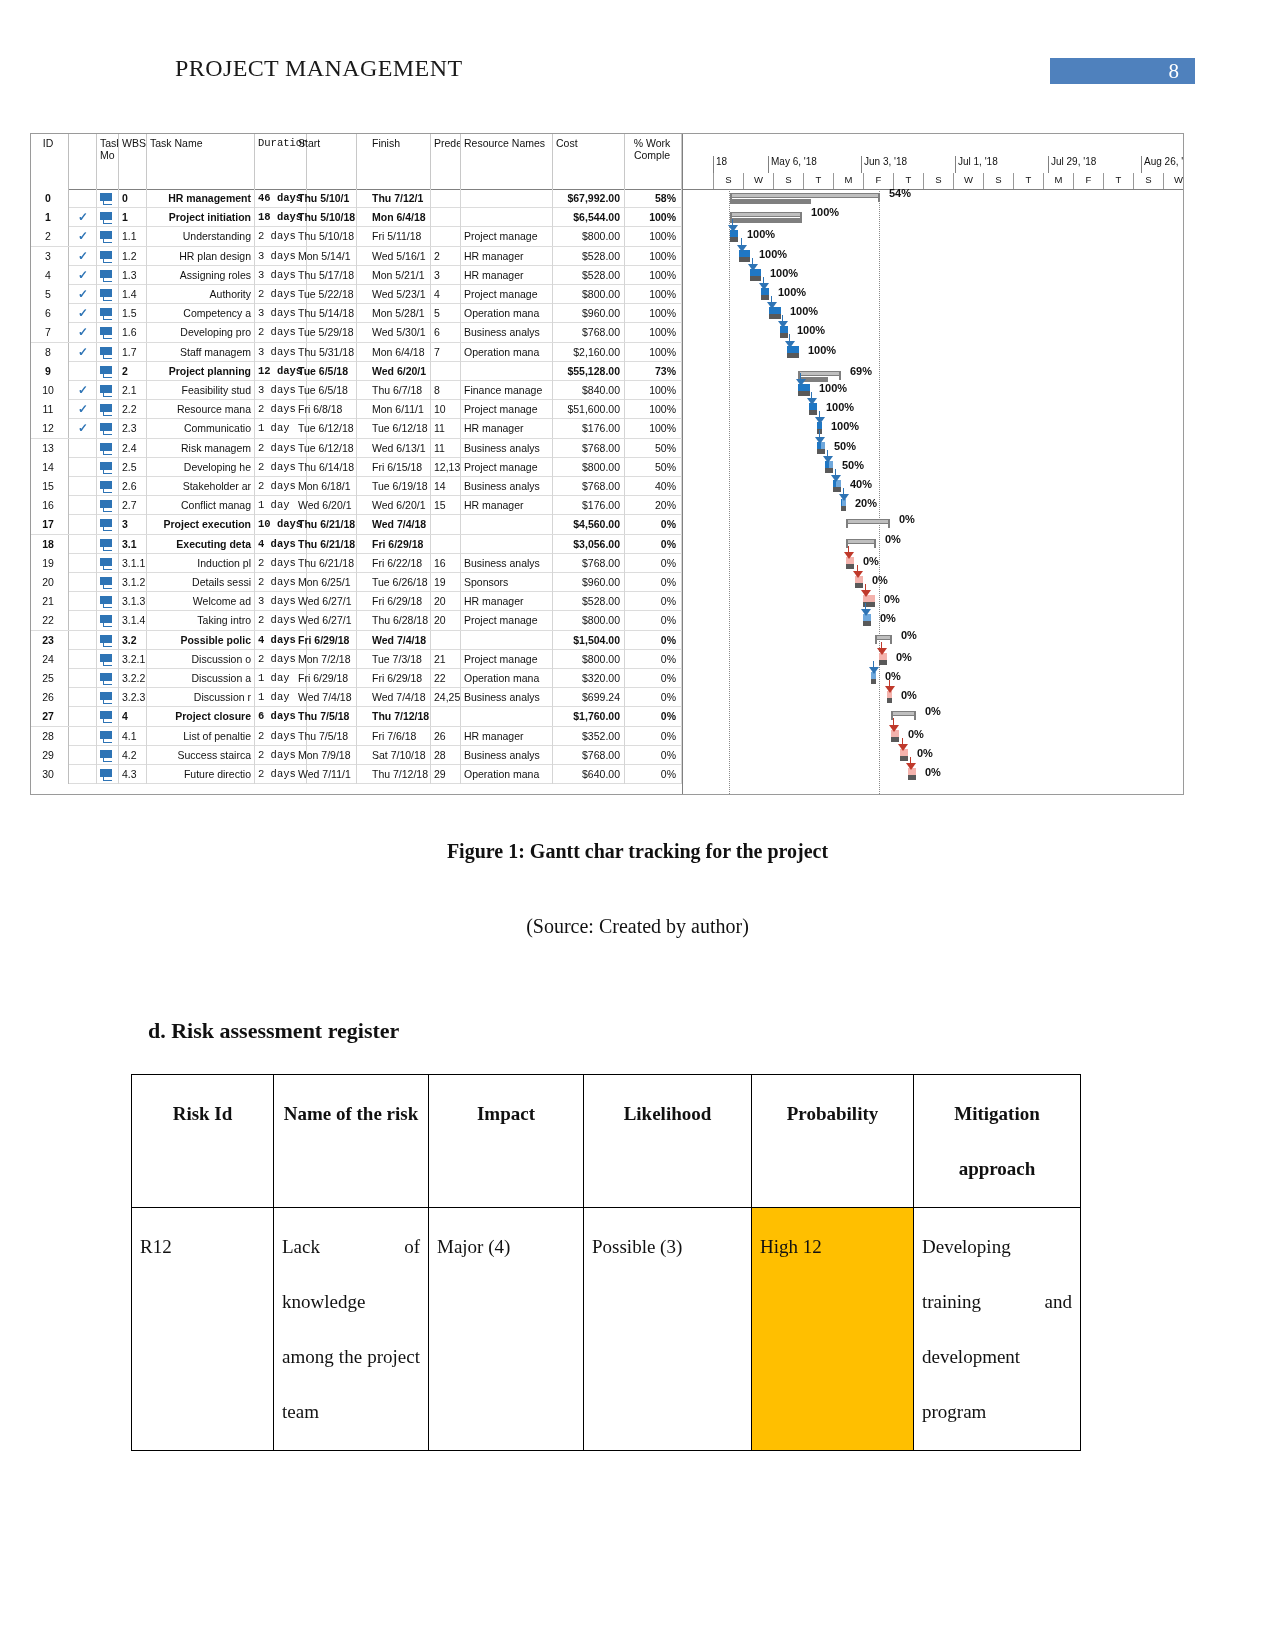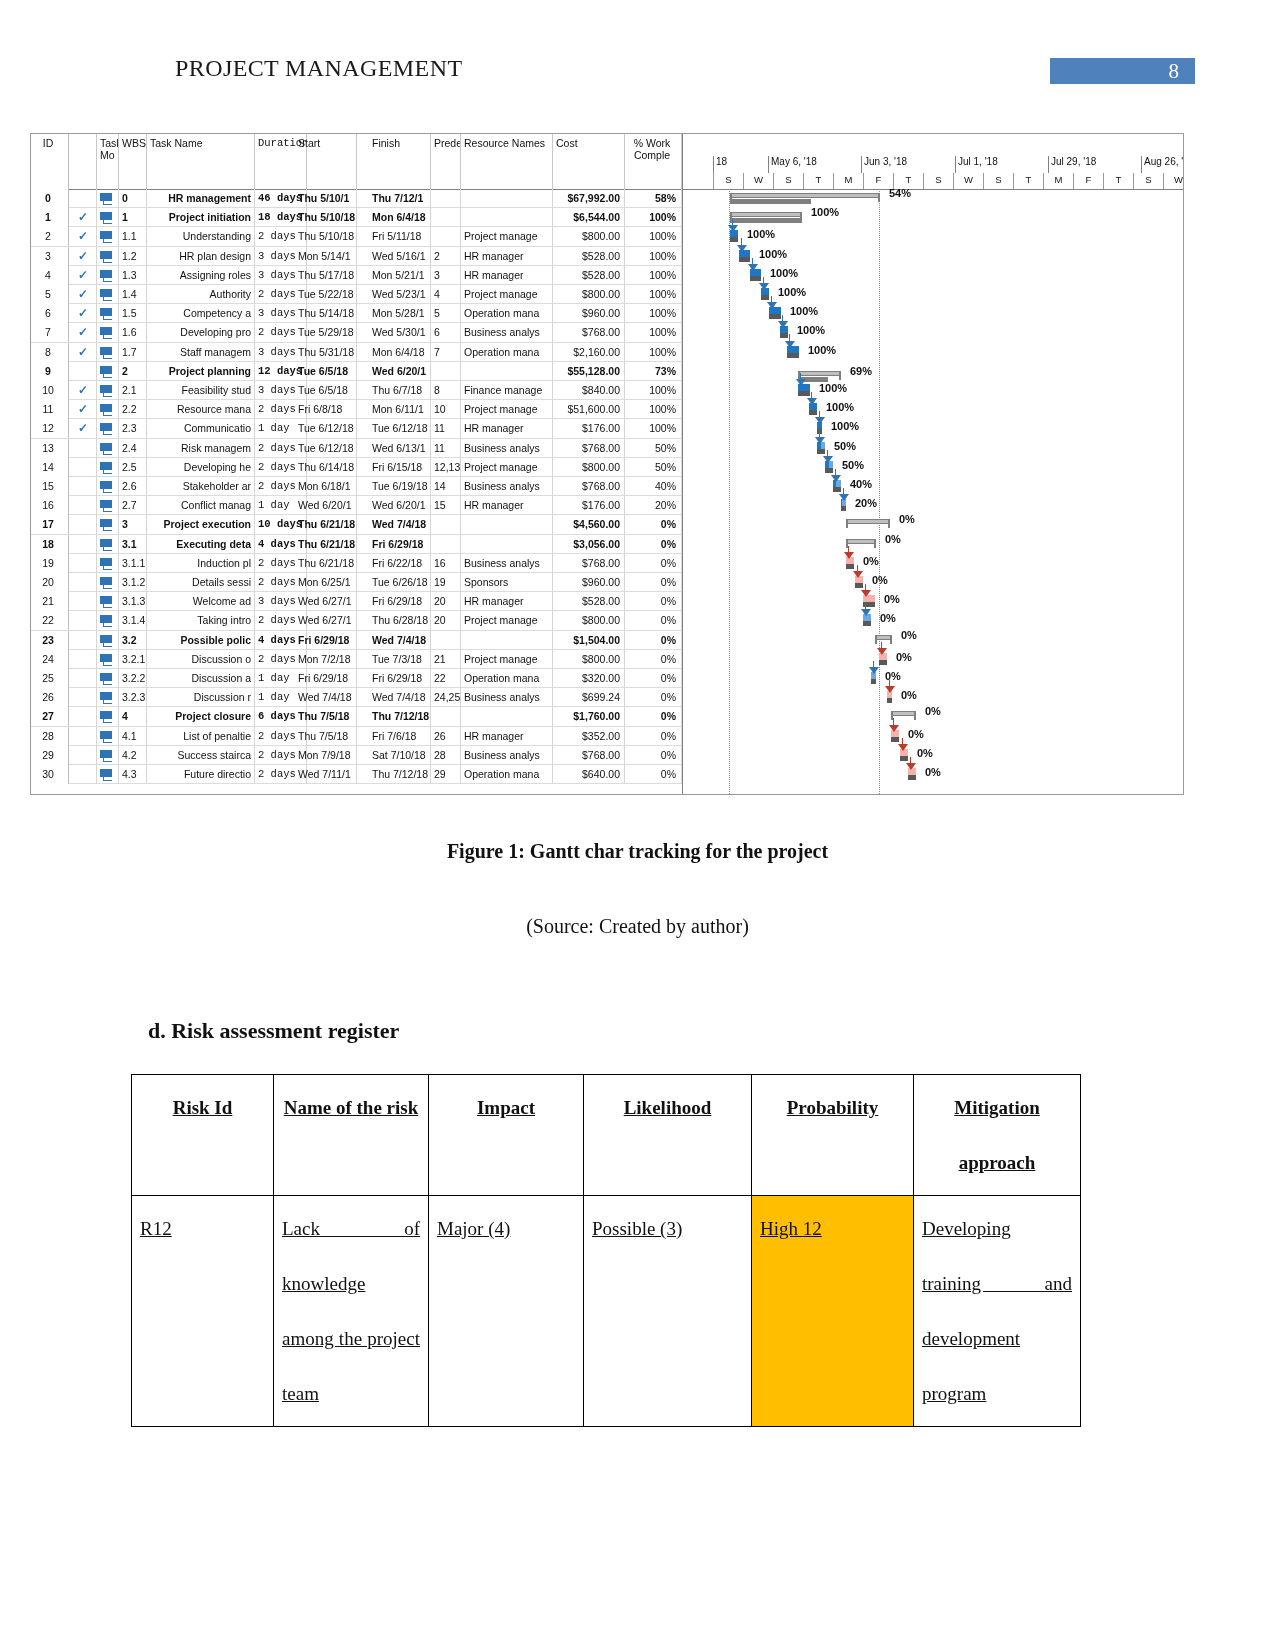--- a/index.html
+++ b/index.html
@@ -123,21 +123,21 @@
   }
 
   
   #risk-table{
     position:absolute;left:131px;top:1074px;width:949px;
     border-collapse:collapse;table-layout:fixed;
     font-family:"Liberation Serif",serif;
   }
   #risk-table td,#risk-table th{
     border:1px solid #000;vertical-align:top;
-    font-size:19px;line-height:55px;color:#111;padding:5px 8px;text-decoration:underline;
+    font-size:19px;line-height:55px;color:#111;padding:11px 8px;
   }
   #risk-table th{text-align:center;font-weight:bold;height:110px;}
   #risk-table td{height:210px;}
   .just{text-align:justify;text-align-last:justify;}
   .hl-high{background:#FFBF00;}
   .col1{width:142px;}.col2{width:155px;}.col3{width:155px;}
   .col4{width:168px;}.col5{width:162px;}.col6{width:167px;}
 </style>
 </head>
 <body>

